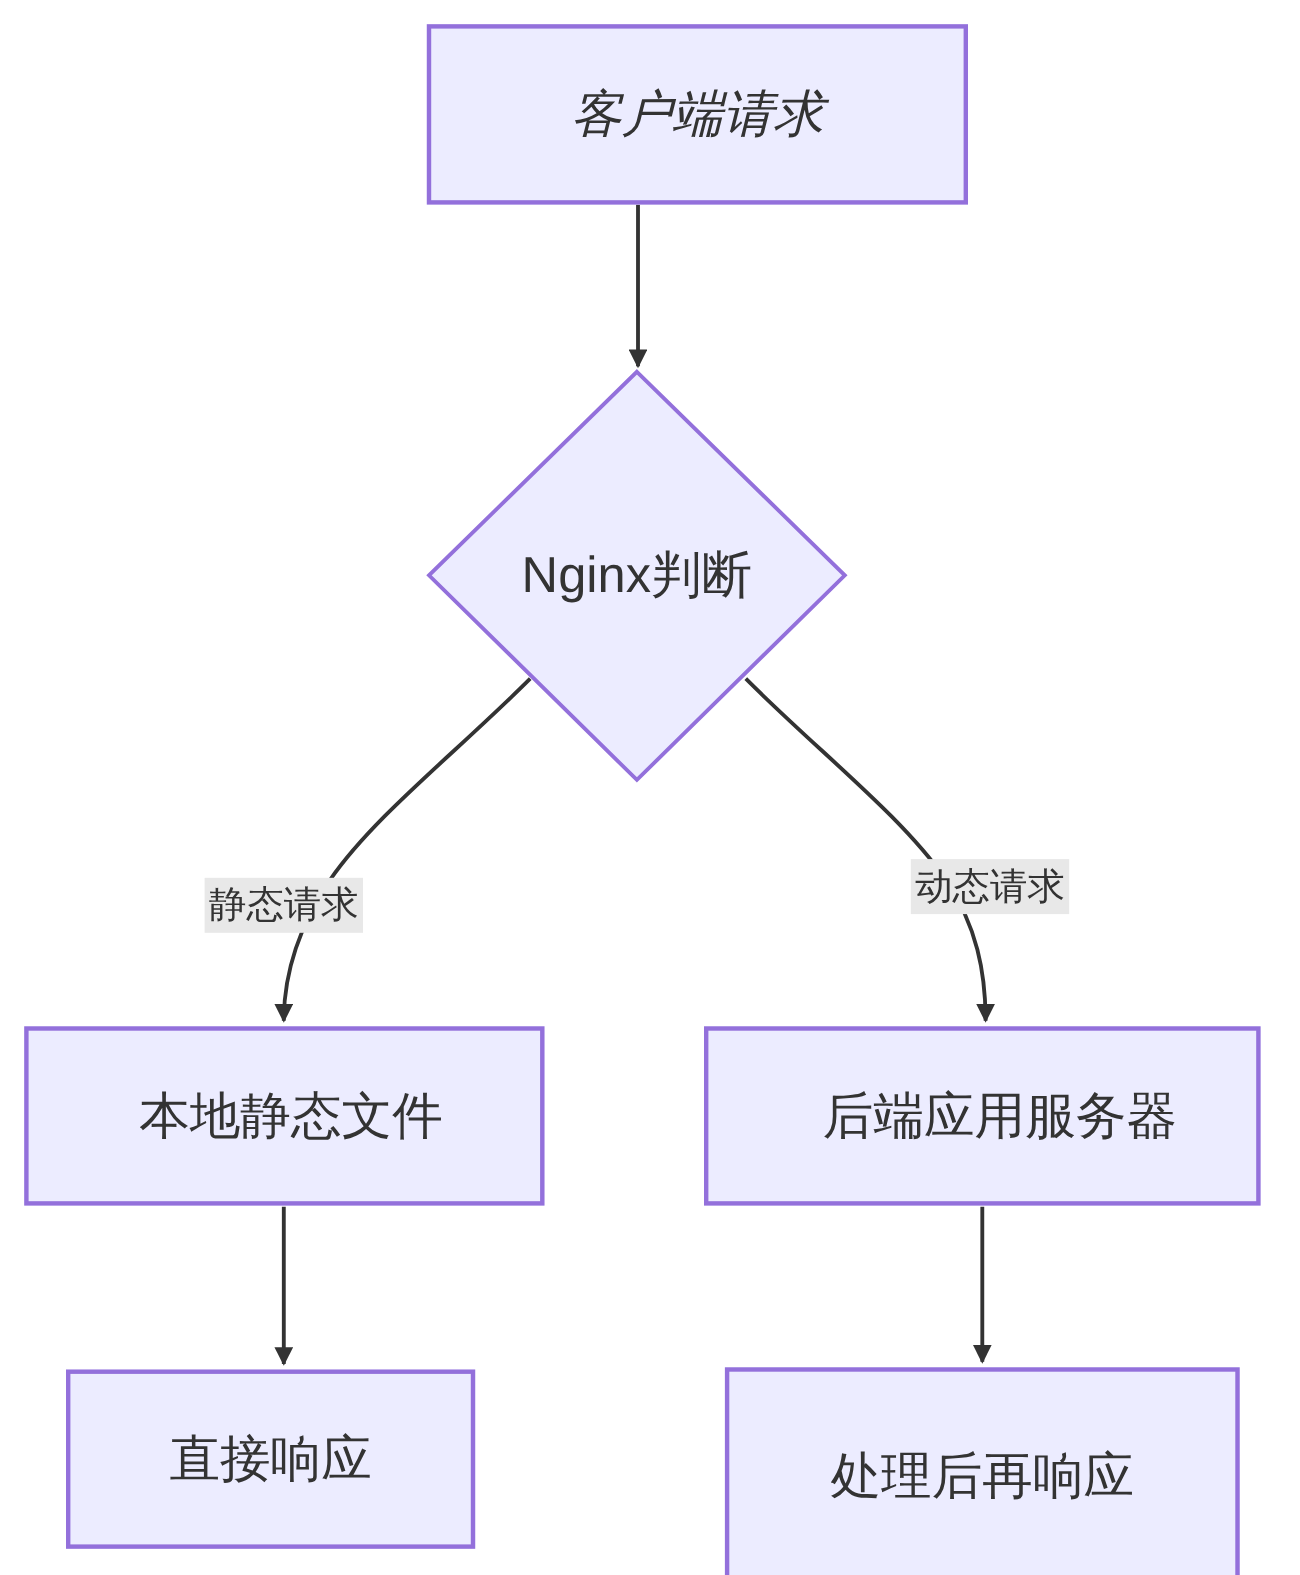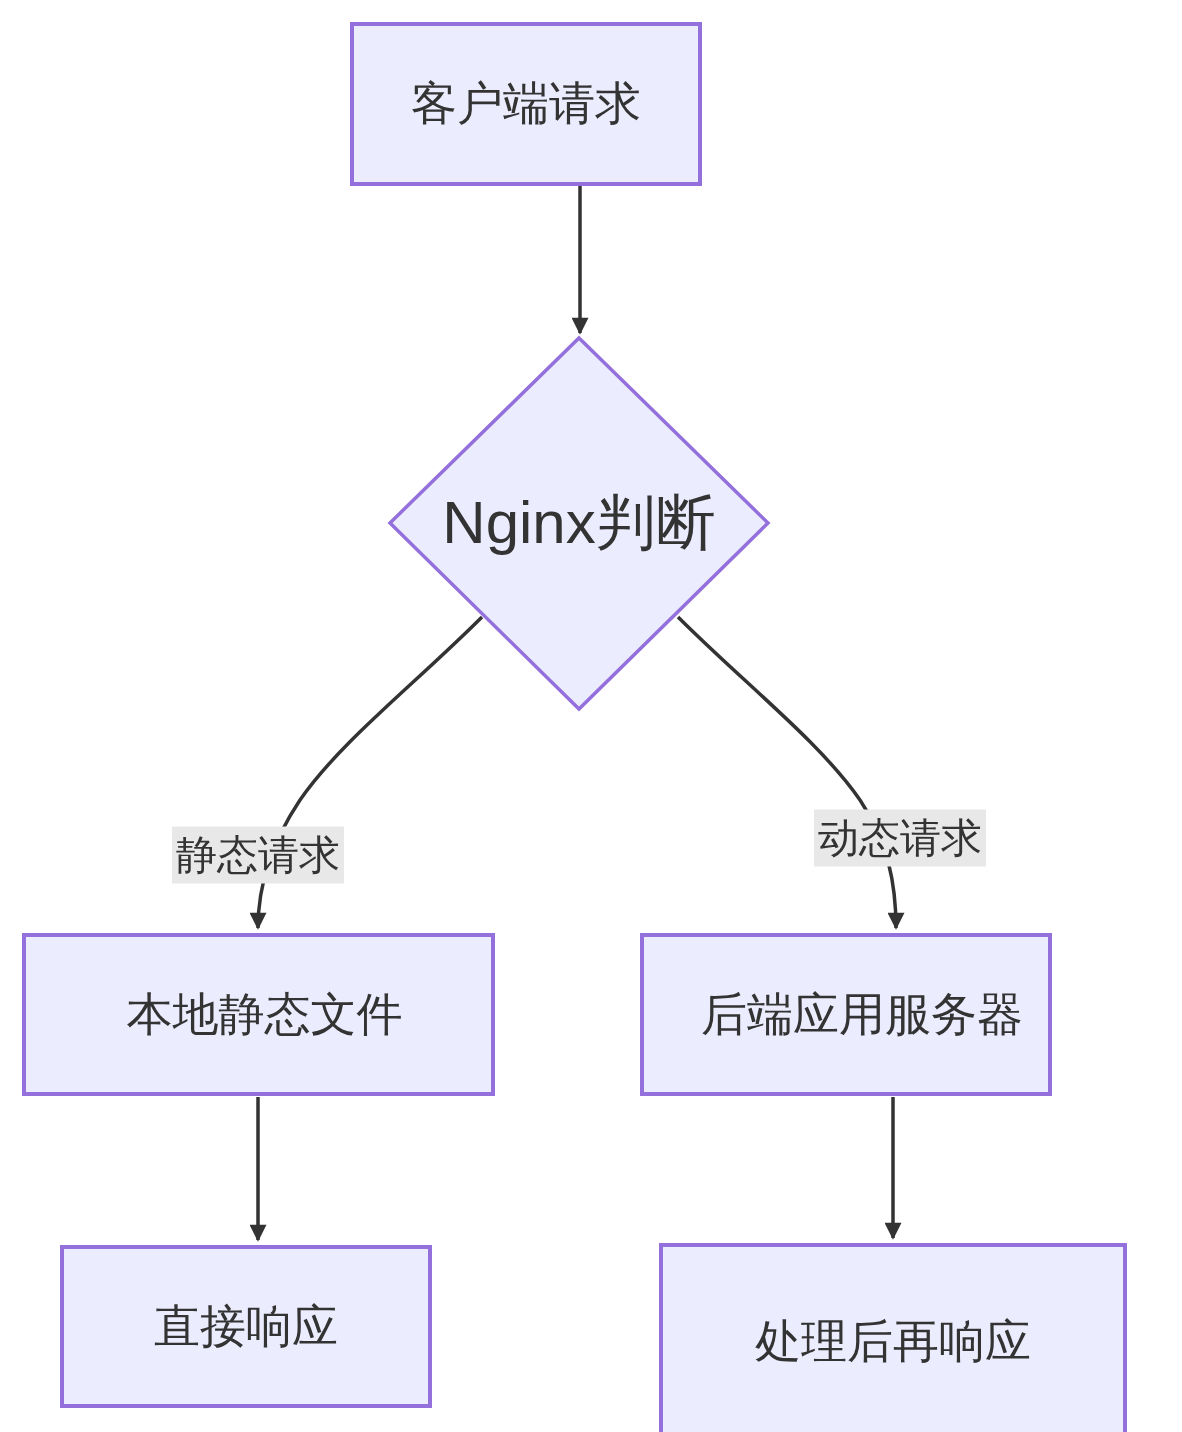--- a/index.html
+++ b/index.html
@@ -57,39 +57,38 @@
     line-height: 1.3;
     white-space: nowrap;
   }
   .diamond-label {
     position: absolute;
     display: flex;
     align-items: center;
     justify-content: center;
     text-align: center;
     color: var(--text);
-    font-size: 60px;
+    font-size: 46px;
     white-space: nowrap;
     background: transparent;
     border: none;
   }
   .edge-label {
     position: absolute;
     transform: translate(-50%, -50%);
     background: var(--edge-label-bg);
     color: var(--text);
-    font-size: 41px;
+    font-size: 34px;
     line-height: 1.0;
     padding: 8px 4px;
     white-space: nowrap;
-    margin-top: 32px;
   }
-  .node-a { left: 350px; top: 22px;   width: 352px; height: 164px; }
+  .node-a { left: 388px; top: 22px;   width: 492px; height: 164px; font-style: italic; }
   .node-c { left: 22px;  top: 933px;  width: 473px; height: 163px; padding-left: 12px; }
-  .node-d { left: 640px; top: 933px;  width: 412px; height: 163px; padding-left: 32px; }
+  .node-d { left: 640px; top: 933px;  width: 506px; height: 163px; padding-left: 32px; }
   .node-e { left: 60px;  top: 1245px; width: 372px; height: 163px; }
   .node-f { left: 659px; top: 1243px; width: 468px; height: 197px; }
   .label-b { left: 389px; top: 488px; width: 380px; height: 70px; }
   .edge-label-static  { left: 258px; top: 823px; }
   .edge-label-dynamic { left: 900px; top: 806px; }
 </style>
 </head>
 <body>
 
 <div class="canvas">

